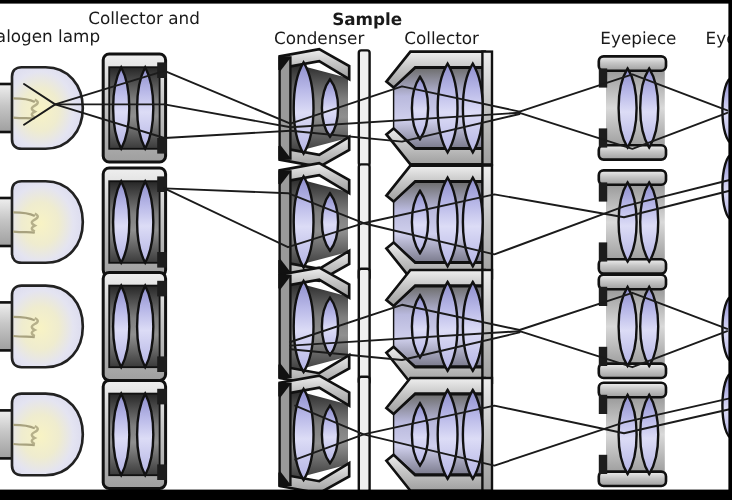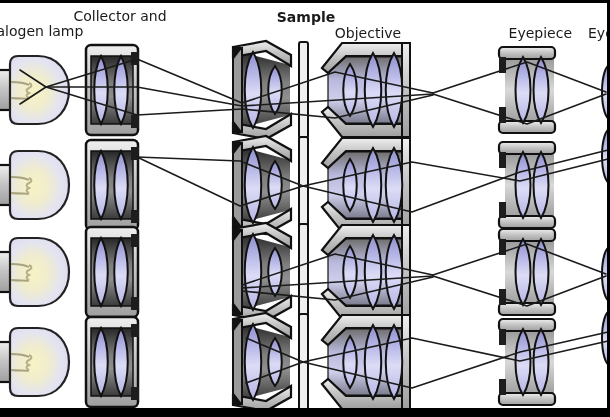--- a/index.html
+++ b/index.html
@@ -164,21 +164,22 @@
         <polyline points="433,276 527,306 606,276" stroke="#1b1b1b"></polyline>
         <polyline points="246,338 303,362 412,388 520,352 608,332" stroke="#1b1b1b"></polyline>
         <polyline points="246,383 303,362 412,338 520,361 608,341" stroke="#1b1b1b"></polyline>
       </g>
   </svg>
 
   <div class="lbl lbl-left" style="left:-14px;top:24px;width:110px;">Halogen lamp</div>
   <div class="lbl" style="left:70px;top:9px;width:100px;">
     <div>Collector and</div>
   </div>
+  <div class="lbl" style="left:226px;top:26px;width:80px;">Condenser</div>
   <div class="lbl" style="left:276px;top:10px;width:60px;font-weight:bold;">Sample</div>
-  <div class="lbl" style="left:328px;top:26px;width:80px;">Objective</div>
-  <div class="lbl" style="left:492px;top:26px;width:80px;text-align:right;">Eyepiece</div>
+  <div class="lbl" style="left:328px;top:26px;width:80px;">Collector</div>
+  <div class="lbl" style="left:492px;top:26px;width:80px;">Eyepiece</div>
   <div class="lbl lbl-left" style="left:588px;top:26px;width:40px;">Eye</div>
 
   <div class="border" id="b-top"></div>
   <div class="border" id="b-bottom"></div>
   <div class="border" id="b-right"></div>
 </div>
 
 </body></html>

